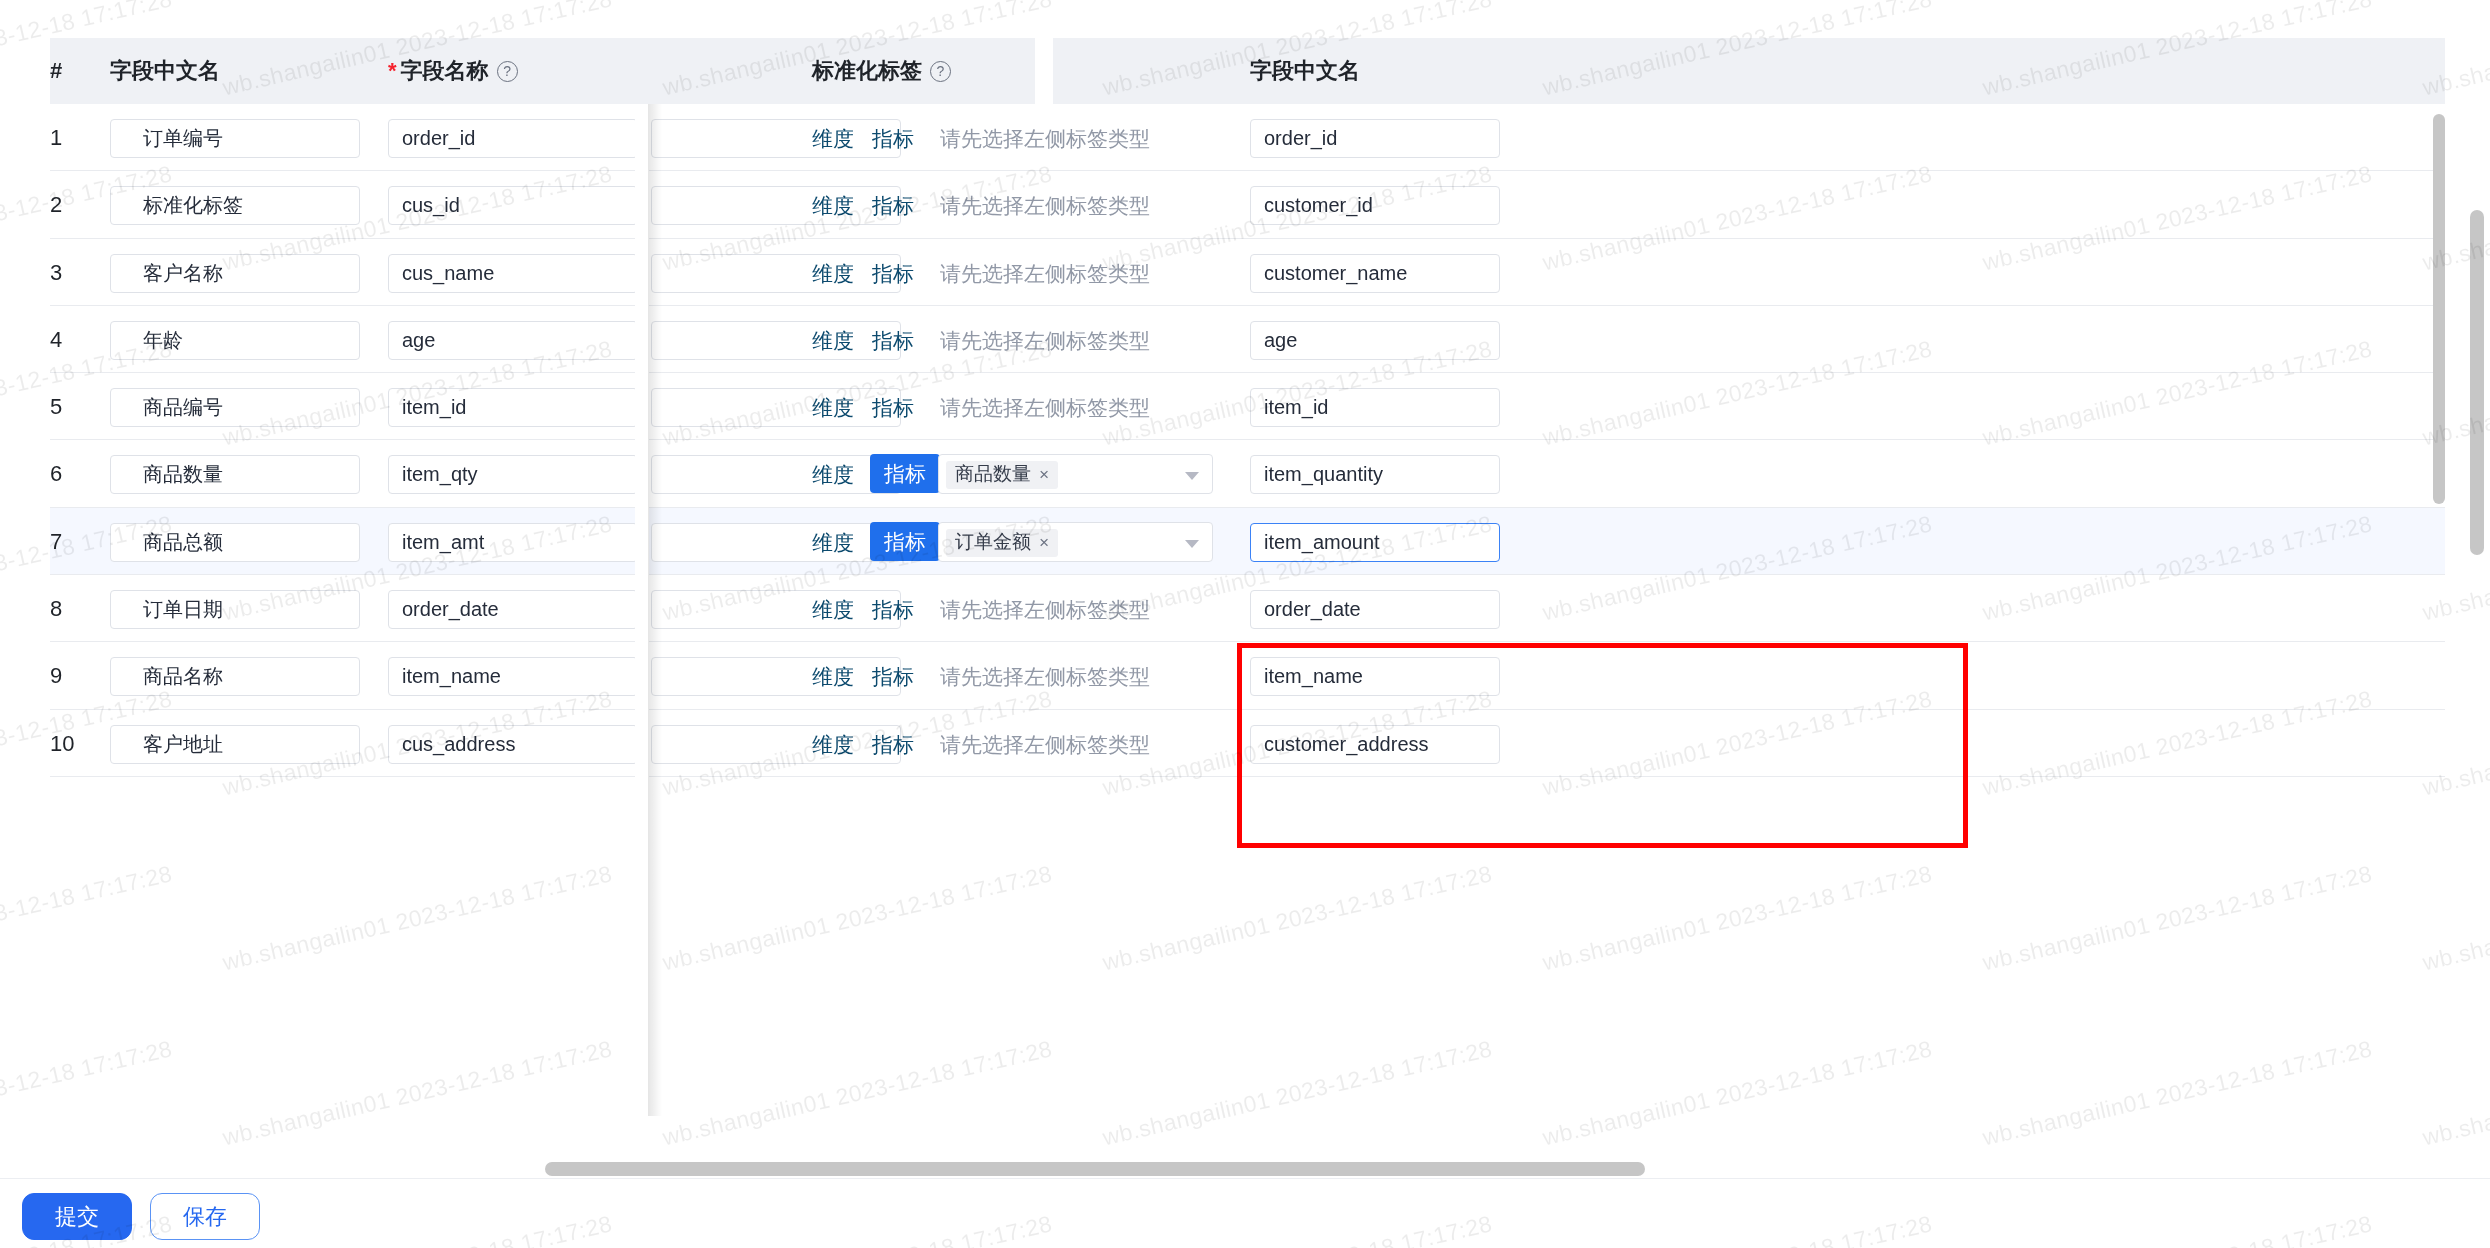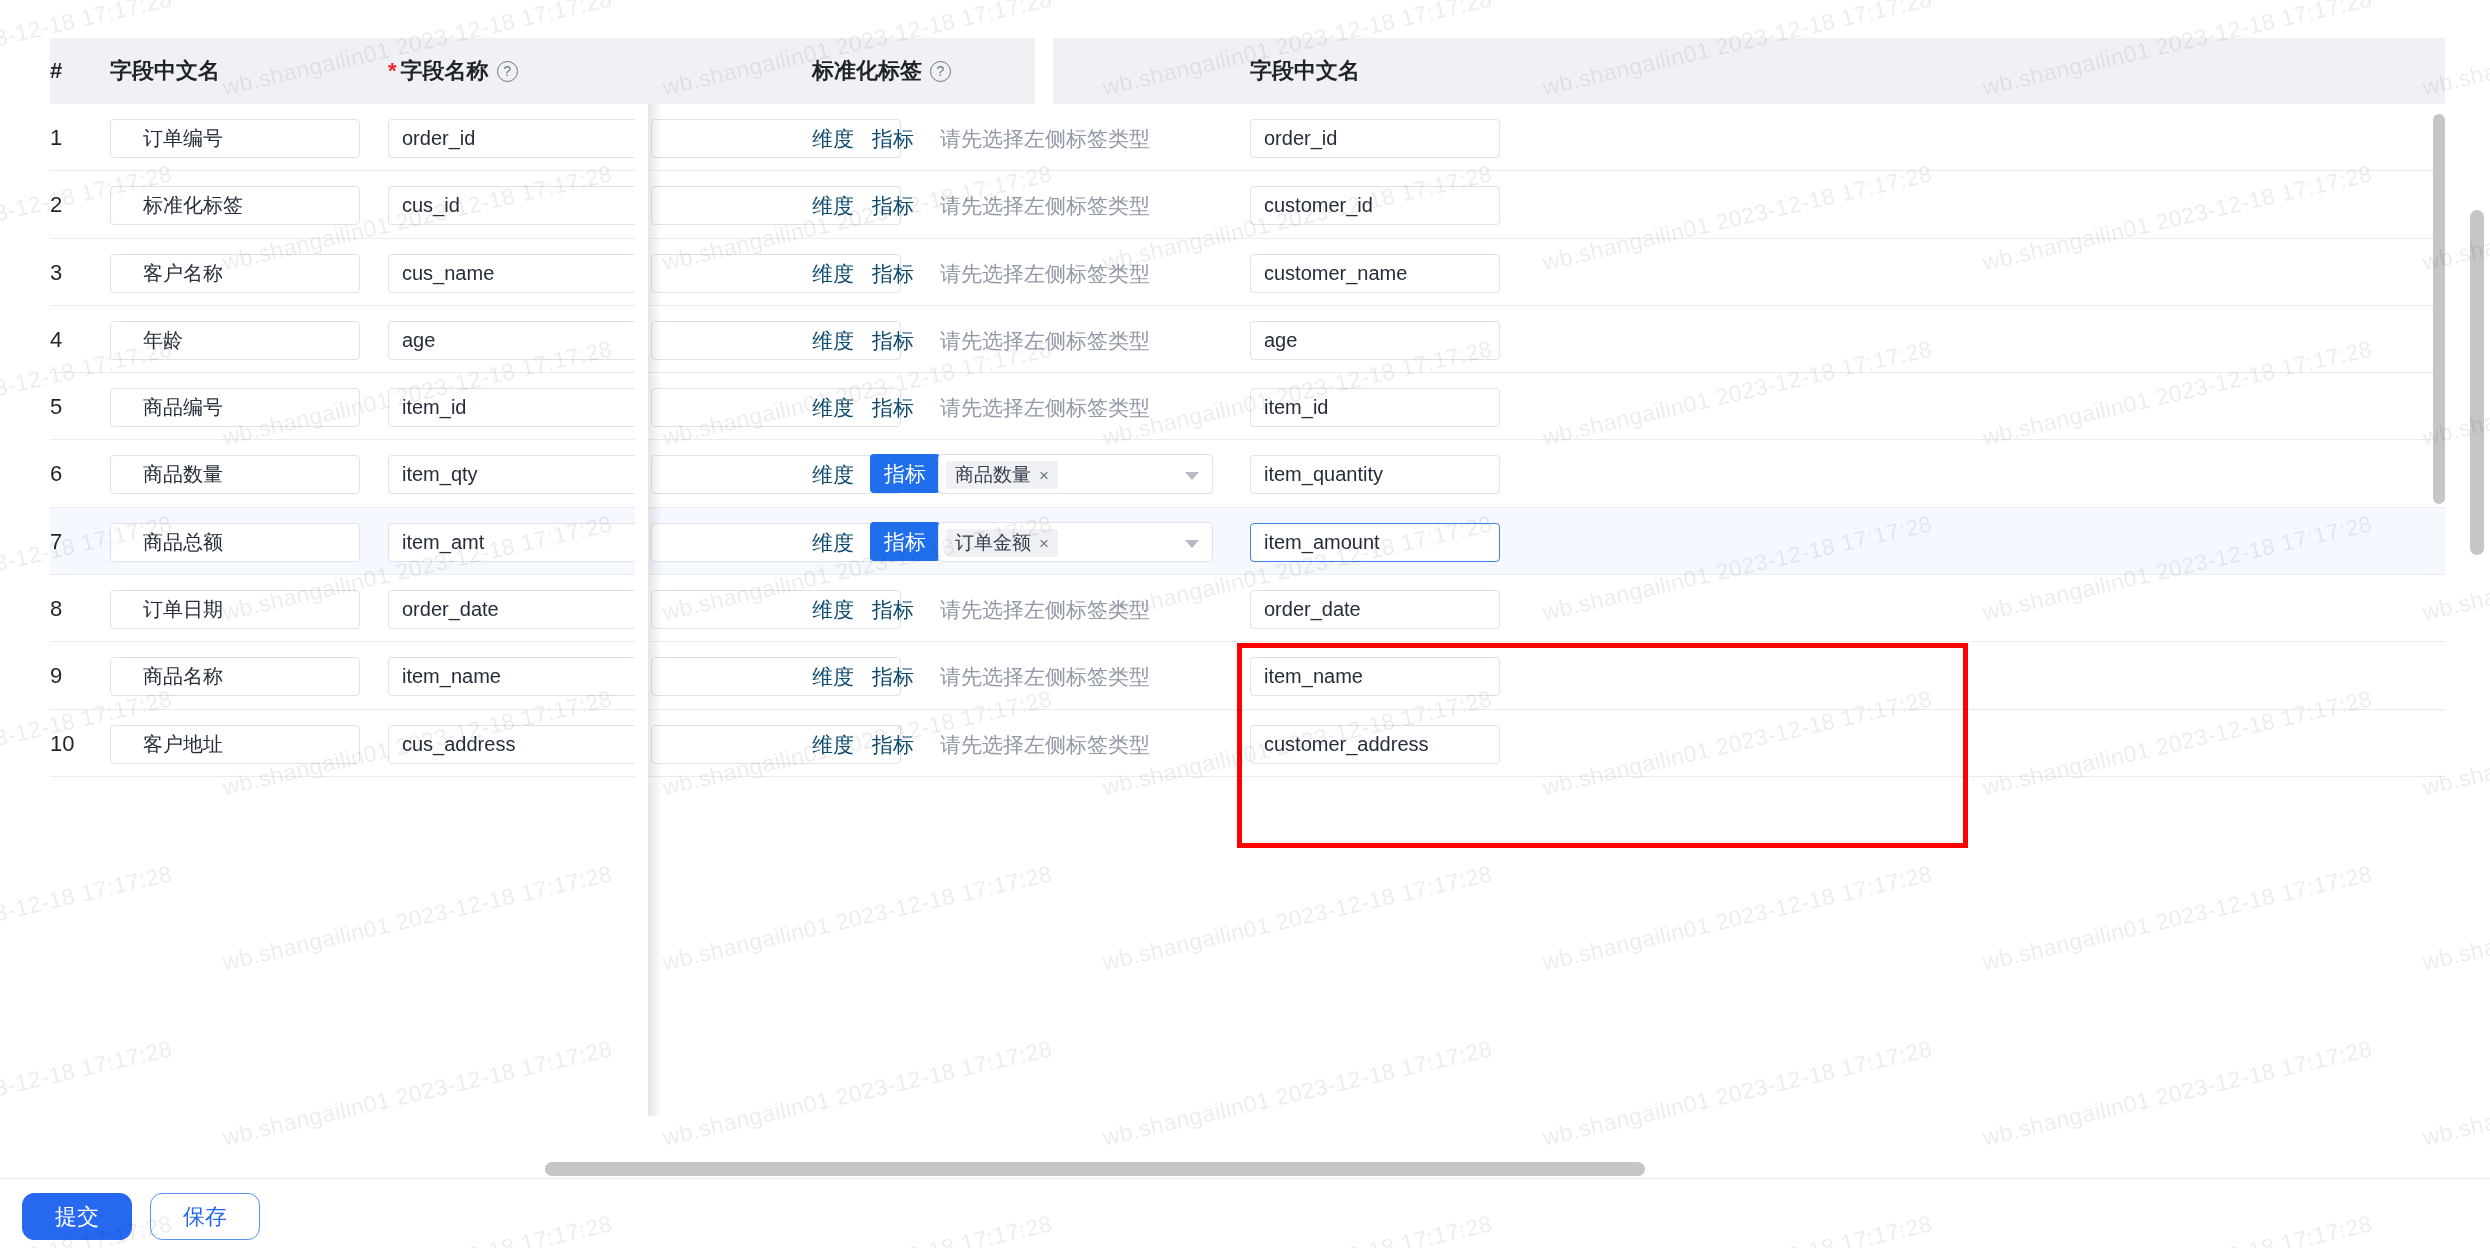--- a/index.html
+++ b/index.html
@@ -179,20 +179,21 @@
     white-space: nowrap;
   }
 
   .tag-select {
     position: absolute;
     left: 888px; top: 14px;
     width: 275px; height: 40px;
     border: 1px solid #dfe2e8;
     border-radius: 4px;
     background: #fff;
+    font-family: Liberation Mono, monospace;
   }
   .chip {
     position: absolute;
     left: 7px; top: 6px;
     height: 28px;
     background: #f0f1f4;
     border-radius: 3px;
     padding: 0 9px;
     font-size: 19px;
     line-height: 28px;

